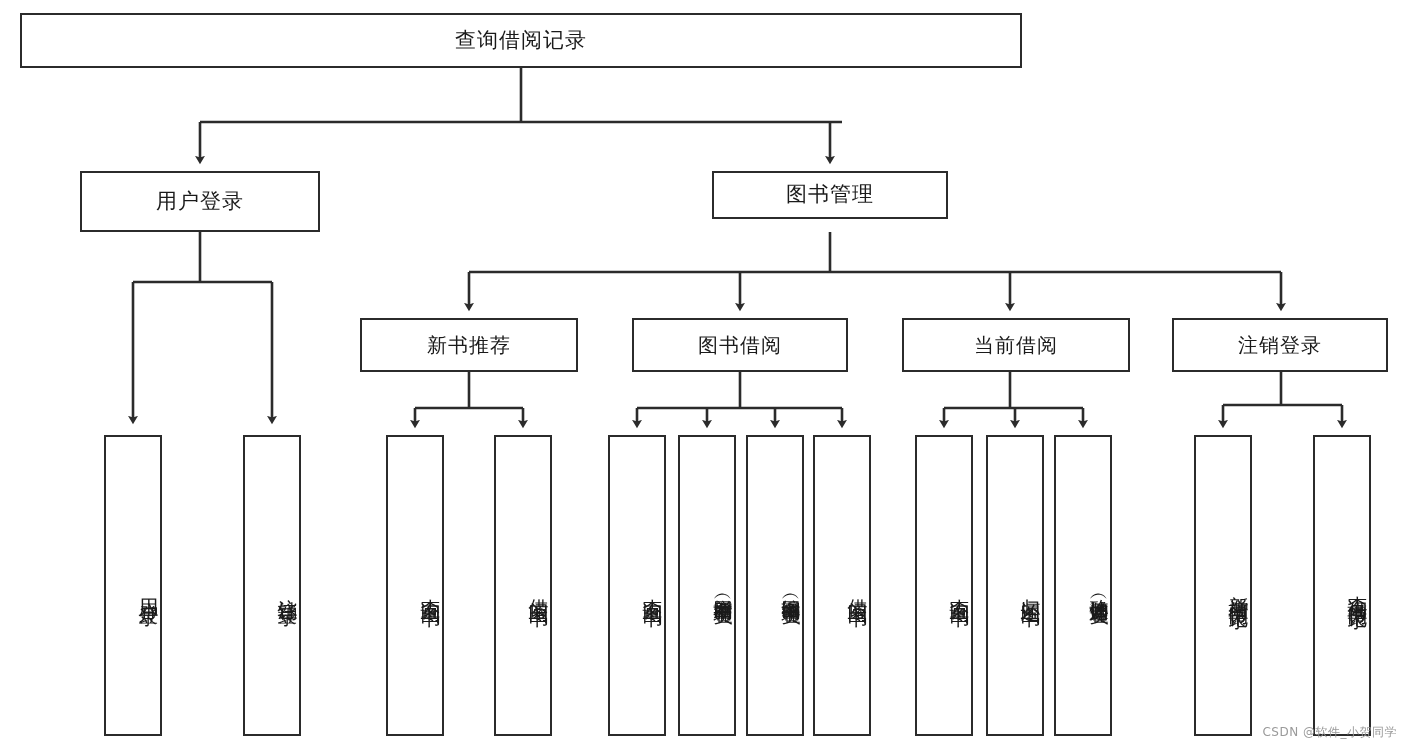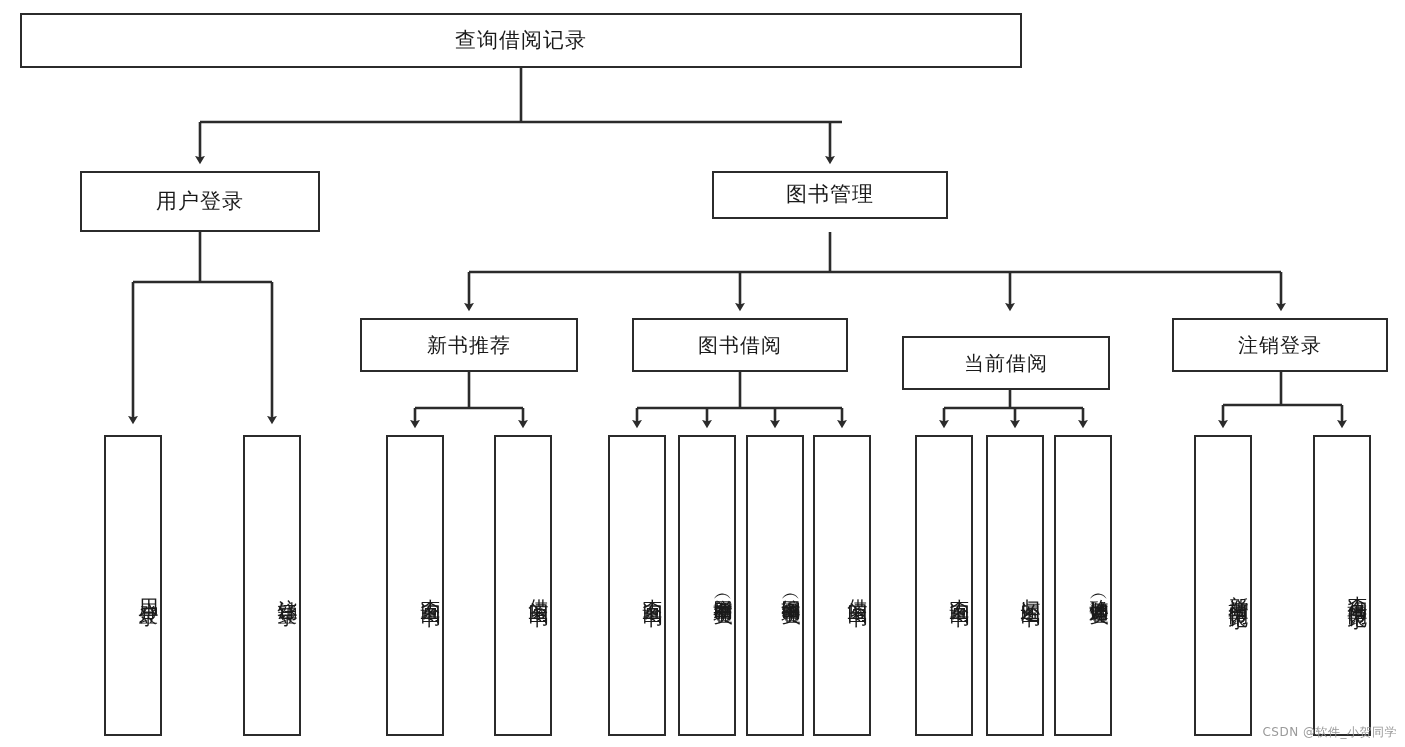--- a/index.html
+++ b/index.html
@@ -132,21 +132,21 @@
   <div class="node node-h" style="left:712px; top:171px; width:236px; height:48px;">
     <span>图书管理</span>
   </div>
 
   <div class="node node-l2" style="left:360px; top:318px; width:218px; height:54px;">
     <span>新书推荐</span>
   </div>
   <div class="node node-l2" style="left:632px; top:318px; width:216px; height:54px;">
     <span>图书借阅</span>
   </div>
-  <div class="node node-l2" style="left:902px; top:336px; width:208px; height:54px;">
+  <div class="node node-l2" style="left:902px; top:318px; width:228px; height:54px;">
     <span>当前借阅</span>
   </div>
   <div class="node node-l2" style="left:1172px; top:318px; width:216px; height:54px;">
     <span>注销登录</span>
   </div>
 
   <div class="node node-v" style="left:104px; top:435px; width:58px; height:301px;">
     <span>用户登录</span>
   </div>
   <div class="node node-v" style="left:243px; top:435px; width:58px; height:301px;">

